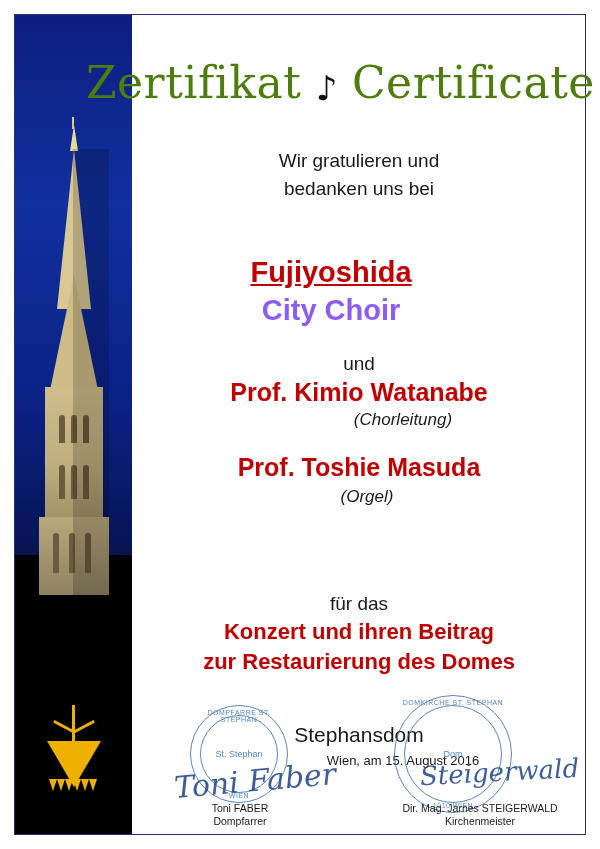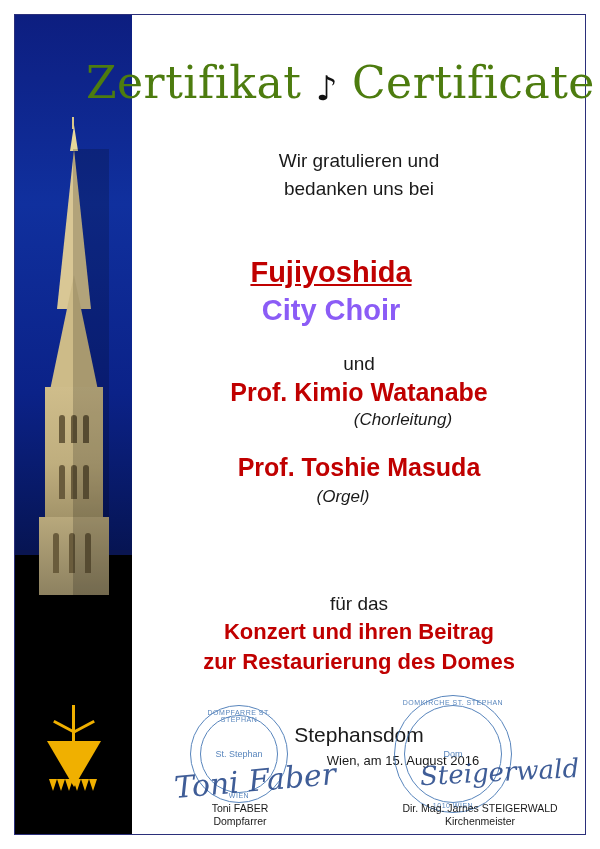--- a/index.html
+++ b/index.html
@@ -277,20 +277,21 @@
     font-weight: bold;
     color: #c00000;
   }
   .role2 {
     position: absolute;
     left: 0; top: 472px;
     width: 422px;
     font-size: 17px;
     font-style: italic;
     color: #1a1a1a;
+    padding-left: 24px;
   }
 
   .fuer {
     position: absolute;
     left: 0; top: 578px;
     width: 454px;
     font-size: 19px;
     color: #1a1a1a;
   }
 

